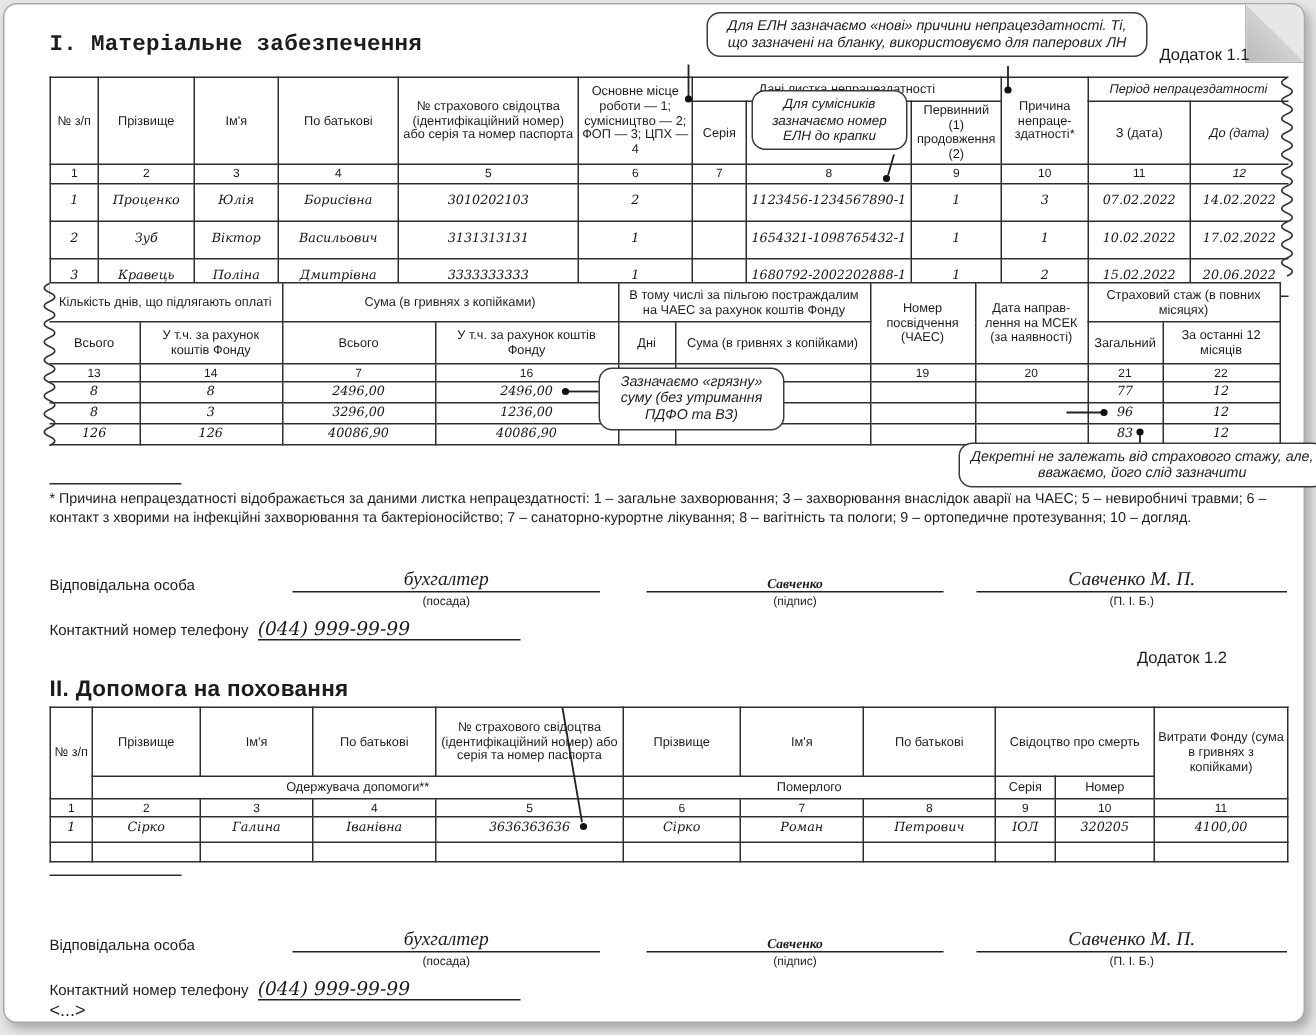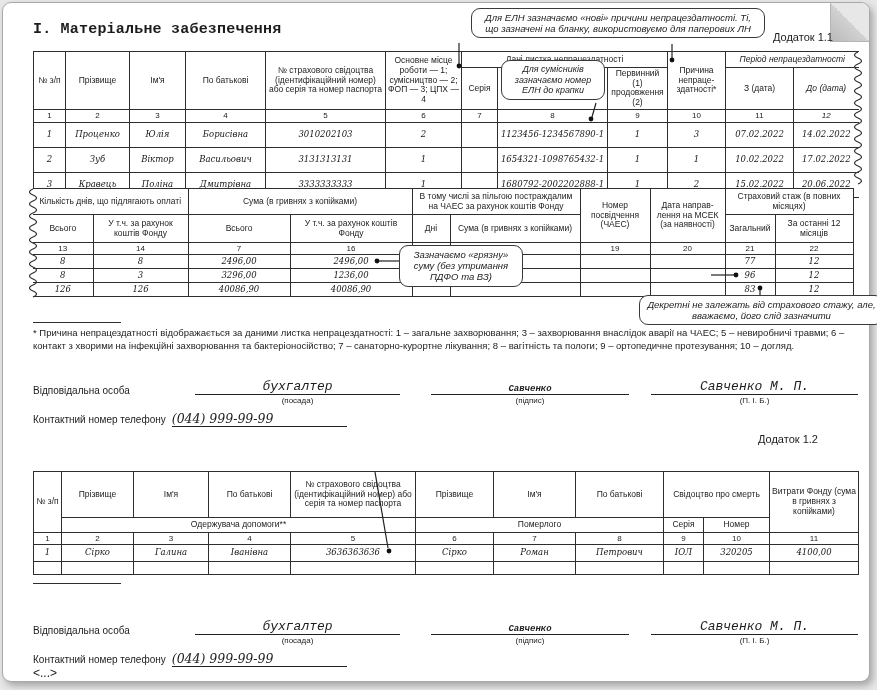--- a/index.html
+++ b/index.html
@@ -32,21 +32,21 @@
   .wave{position:absolute;z-index:3;pointer-events:none;}
   
   #connectors{position:absolute;left:0;top:0;width:866px;height:678px;z-index:6;pointer-events:none;}
   
   .dash{position:absolute;width:88px;border-top:1.3px solid #2e2e2e;}
   .footnote{position:absolute;font-size:9.5px;line-height:1.38;text-align:left;}
   
   .sig-label{position:absolute;font-size:10px;}
   .sig-field{position:absolute;}
   .sig-field .val{display:flex;align-items:flex-end;justify-content:center;height:17px;
-                  border-bottom:1.2px solid #222;font-family:Liberation Mono, monospace;
+                  border-bottom:1.2px solid #222;font-family:Liberation Serif, serif;
                   font-style:italic;font-size:13px;}
   .sig-field .val.small{font-size:9px;font-weight:bold;}
   .sig-field .cap{display:block;text-align:center;font-size:8px;margin-top:1px;}
   .phone{position:absolute;font-size:10px;}
   .phone .pv{display:inline-block;border-bottom:1.2px solid #222;min-width:175px;
              font-family:"DejaVu Serif",serif;font-style:italic;font-size:12.5px;margin-left:6px;}
   .ellipsis{position:absolute;font-size:12px;}
 </style>
 </head>
 <body>
@@ -264,20 +264,21 @@
   </div>
   <div class="sig-field" style="left:648px;top:374px;width:207px;">
     <span class="val">Савченко  М. П.</span>
     <span class="cap">(П. І. Б.)</span>
   </div>
   <div class="phone" style="left:30px;top:408px;">
     <span>Контактний номер телефону</span><span class="pv">(044) 999-99-99</span>
   </div>
 
   <div class="abs annex" style="left:755px;top:430px;">Додаток 1.2</div>
+  <div class="abs sec-title" style="left:30px;top:448px;">ІІ. Допомога на поховання</div>
 
   <table class="frm" id="t2" style="left:30px;top:468px;width:825px;">
     <colgroup>
       <col style="width:28px">
         <col style="width:72px">
         <col style="width:75px">
         <col style="width:82px">
       <col style="width:125px">
         <col style="width:78px">
         <col style="width:82px">

